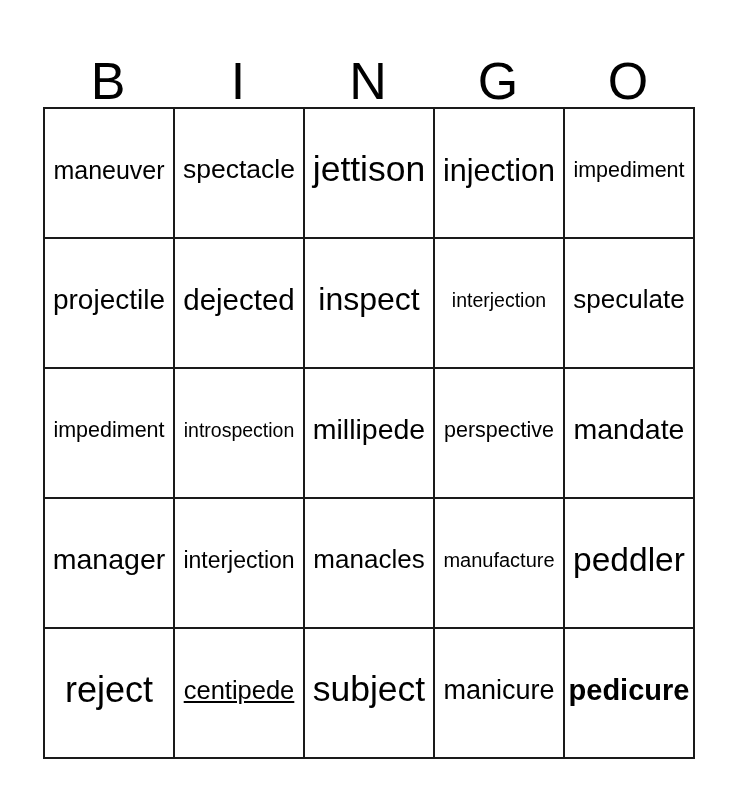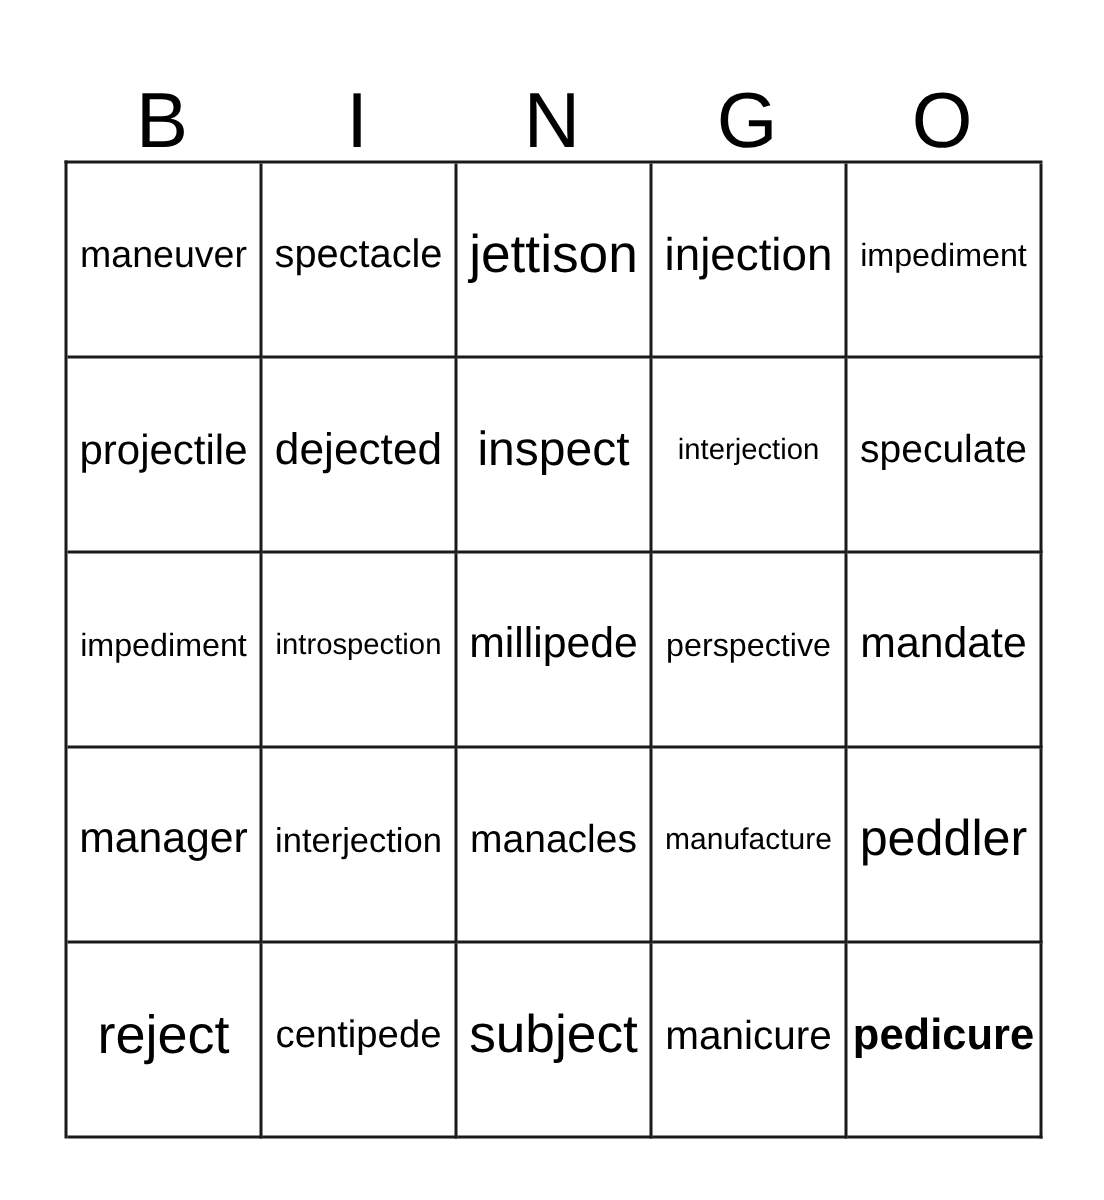--- a/index.html
+++ b/index.html
@@ -174,21 +174,21 @@
       <div class="bingo-cell">
           <span class="cell-text" style="font-size: 33.5px;">peddler</span>
         </div>
     </div>
 
     <div class="bingo-row">
       <div class="bingo-cell">
           <span class="cell-text" style="font-size: 36px;">reject</span>
         </div>
       <div class="bingo-cell">
-          <span class="cell-text" style="font-size: 25.5px;">centipede</span>
+          <span class="cell-text" style="font-size: 25.5px; text-decoration: underline;">centipede</span>
         </div>
       <div class="bingo-cell">
           <span class="cell-text" style="font-size: 35.5px;">subject</span>
         </div>
       <div class="bingo-cell">
           <span class="cell-text" style="font-size: 27px;">manicure</span>
         </div>
       <div class="bingo-cell">
           <span class="cell-text" style="font-size: 29px; font-weight: bold;">pedicure</span>
         </div>

